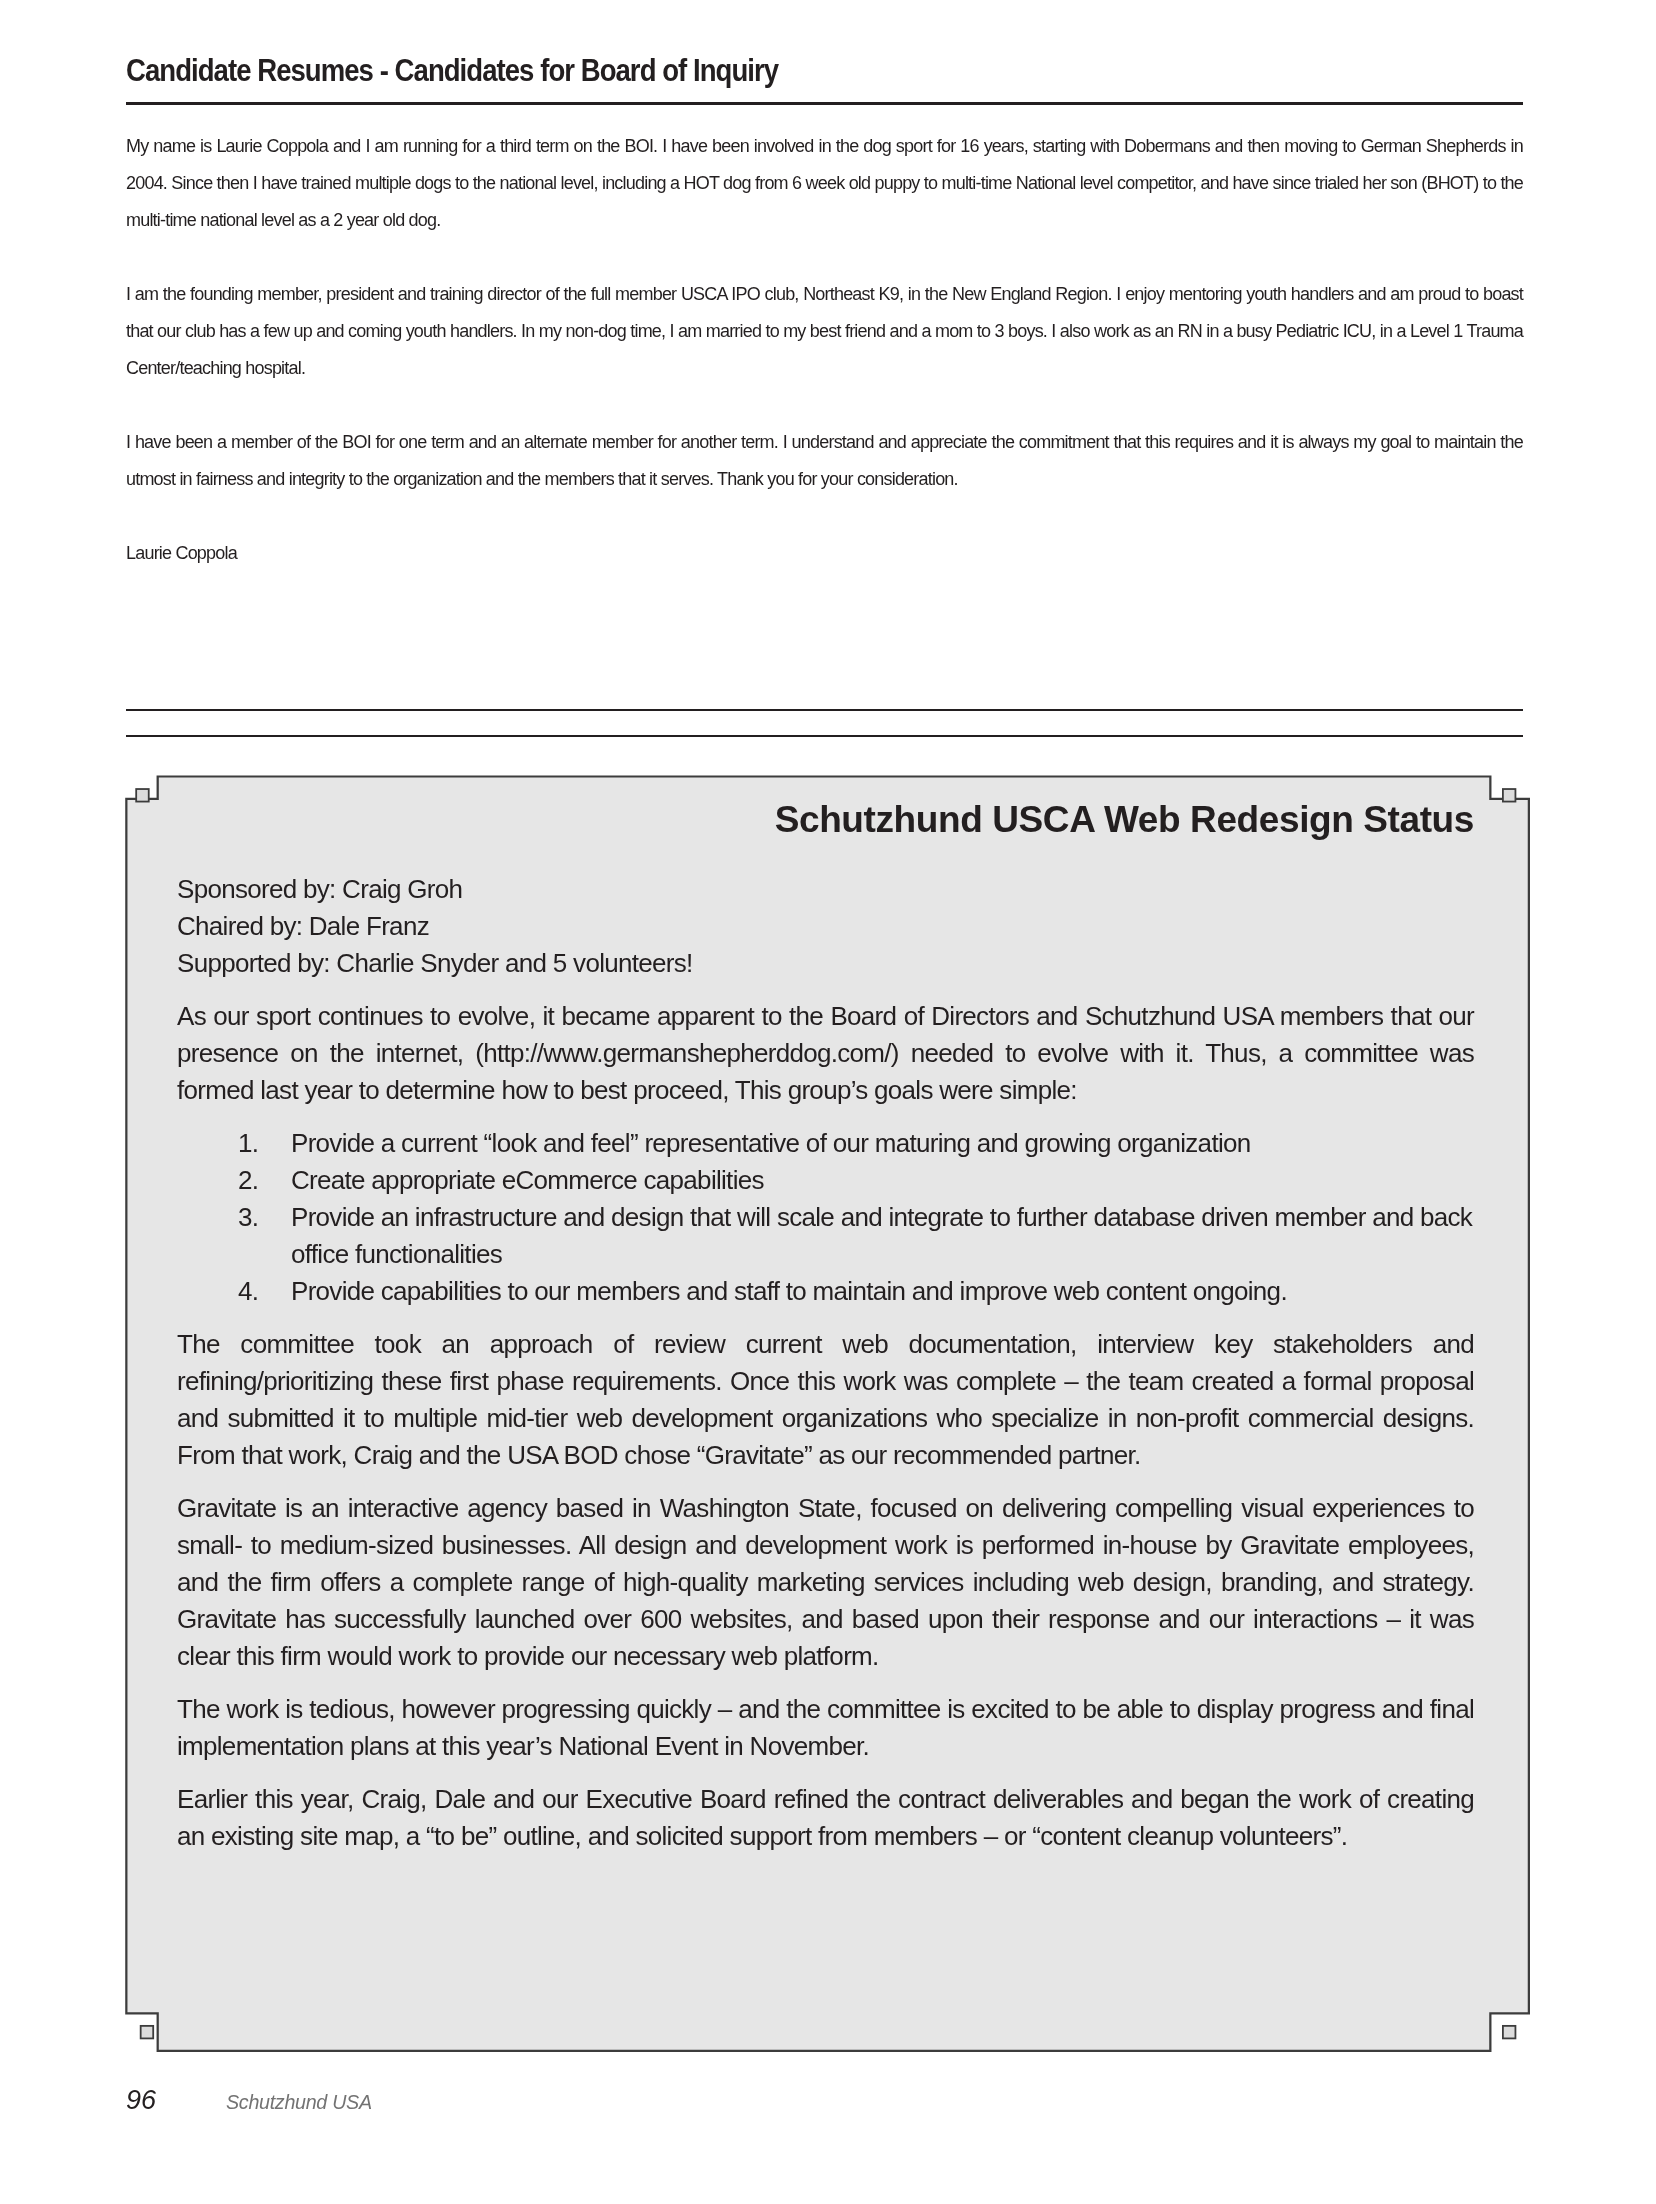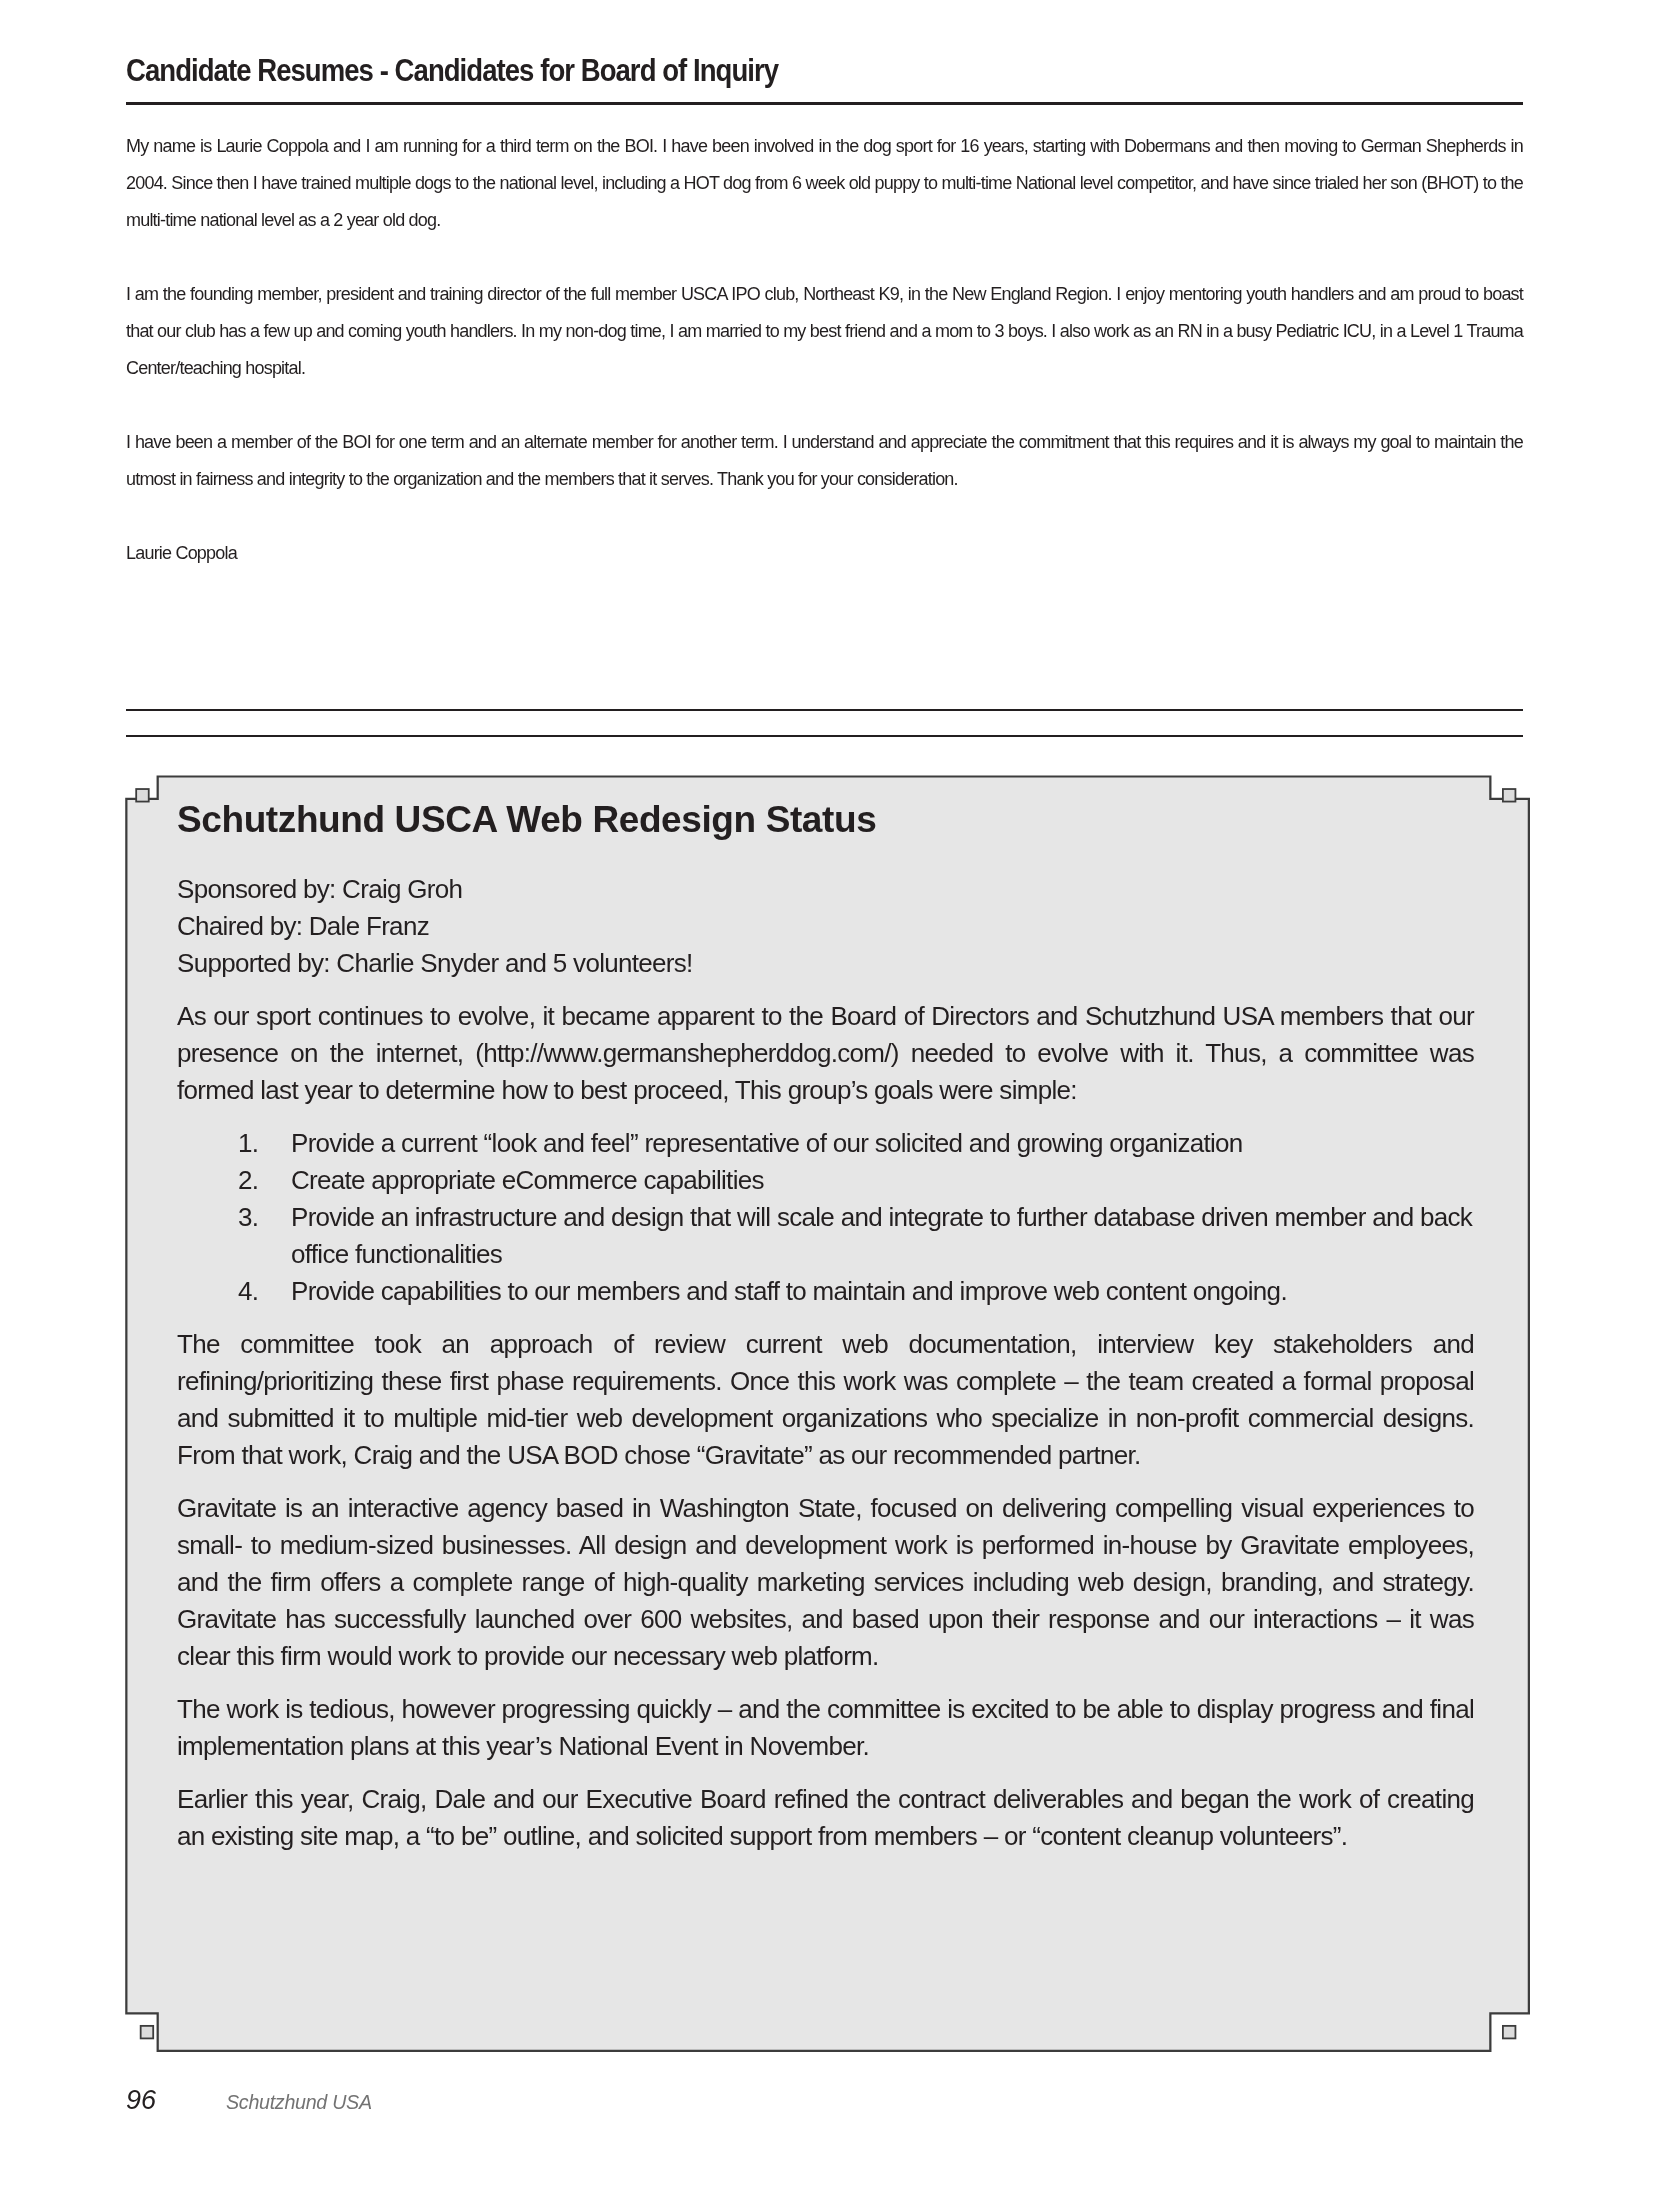--- a/index.html
+++ b/index.html
@@ -11,21 +11,21 @@
       white-space: nowrap; }
   .title-rule { position: absolute; left: 126px; top: 102px; width: 1397px; height: 2.7px; background: #231f20; }
   .intro { position: absolute; left: 126px; top: 128px; width: 1397px;
       font-size: 18px; line-height: 37px; letter-spacing: -0.8px; text-align: justify; }
   .intro p { margin: 0 0 37px 0; }
   .intro p.sig { margin: 0; }
   .rule { position: absolute; left: 126px; width: 1397px; height: 1.8px; background: #231f20; }
   .box-wrap { position: absolute; left: 0; top: 0; width: 1657px; height: 2205px; pointer-events: none; }
   .box-wrap svg { position: absolute; left: 0; top: 0; }
   .box-content { position: absolute; left: 177px; top: 777px; width: 1297px; }
-  .box-title { text-align: left; font-weight: bold; font-size: 37px; margin-top: 10.7px;
+  .box-title { text-align: right; font-weight: bold; font-size: 37px; margin-top: 10.7px;
       letter-spacing: -0.4px; height: 63px; line-height: 63px; }
   .box-body { font-size: 26px; line-height: 37px; letter-spacing: -0.7px; margin-top: 20.6px; }
   .box-body p { margin: 0 0 16px 0; text-align: justify; }
   .box-body .meta { margin: 0; text-align: left; }
   .box-body .meta-block { margin-bottom: 16px; }
   .box-body ol { margin: 0 0 16px 0; padding-left: 0; list-style: none; }
   .box-body ol li { position: relative; padding-left: 114px; }
   .box-body ol li .num { position: absolute; left: 61px; top: 0; }
   .footer { position: absolute; left: 126px; top: 2085px; font-size: 27px; }
   .footer .pagenum { display: inline-block; width: 100px; font-style: italic; }
@@ -60,21 +60,21 @@
 <div class="box-content">
   <div class="box-title">Schutzhund USCA Web Redesign Status</div>
   <div class="box-body">
     <div class="meta-block">
       <p class="meta">Sponsored by: Craig Groh</p>
       <p class="meta">Chaired by: Dale Franz</p>
       <p class="meta">Supported by: Charlie Snyder and 5 volunteers!</p>
     </div>
     <p>As our sport continues to evolve, it became apparent to the Board of Directors and Schutzhund USA members that our presence on the internet, (http://www.germanshepherddog.com/) needed to evolve with it. Thus, a committee was formed last year to determine how to best proceed, This group’s goals were simple:</p>
     <ol>
-      <li><span class="num">1.</span><span>Provide a current “look and feel” representative of our solicited and growing organization</span></li>
+      <li><span class="num">1.</span><span>Provide a current “look and feel” representative of our maturing and growing organization</span></li>
       <li><span class="num">2.</span><span>Create appropriate eCommerce capabilities</span></li>
       <li><span class="num">3.</span><span>Provide an infrastructure and design that will scale and integrate to further database driven member and back office functionalities</span></li>
       <li><span class="num">4.</span><span>Provide capabilities to our members and staff to maintain and improve web content ongoing.</span></li>
     </ol>
     <p>The committee took an approach of review current web documentation, interview key stakeholders and refining/prioritizing these first phase requirements. Once this work was complete – the team created a formal proposal and submitted it to multiple mid-tier web development organizations who specialize in non-profit commercial designs. From that work, Craig and the USA BOD chose “Gravitate” as our recommended partner.</p>
     <p>Gravitate is an interactive agency based in Washington State, focused on delivering compelling visual experiences to small- to medium-sized businesses. All design and development work is performed in-house by Gravitate employees, and the firm offers a complete range of high-quality marketing services including web design, branding, and strategy. Gravitate has successfully launched over 600 websites, and based upon their response and our interactions – it was clear this firm would work to provide our necessary web platform.</p>
     <p>The work is tedious, however progressing quickly – and the committee is excited to be able to display progress and final implementation plans at this year’s National Event in November.</p>
     <p>Earlier this year, Craig, Dale and our Executive Board refined the contract deliverables and began the work of creating an existing site map, a “to be” outline, and solicited support from members – or “content cleanup volunteers”.</p>
   </div>
 </div>

